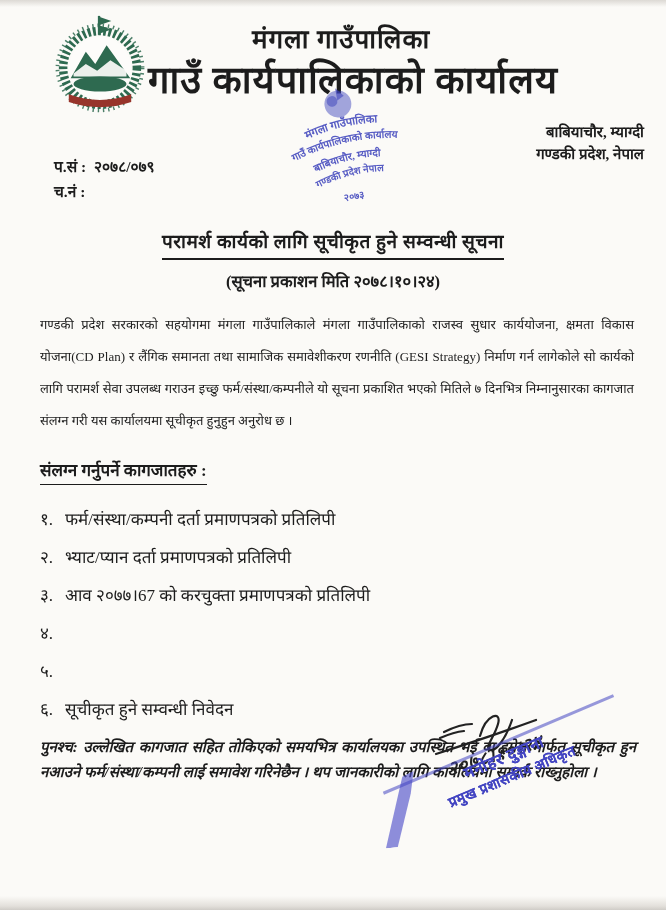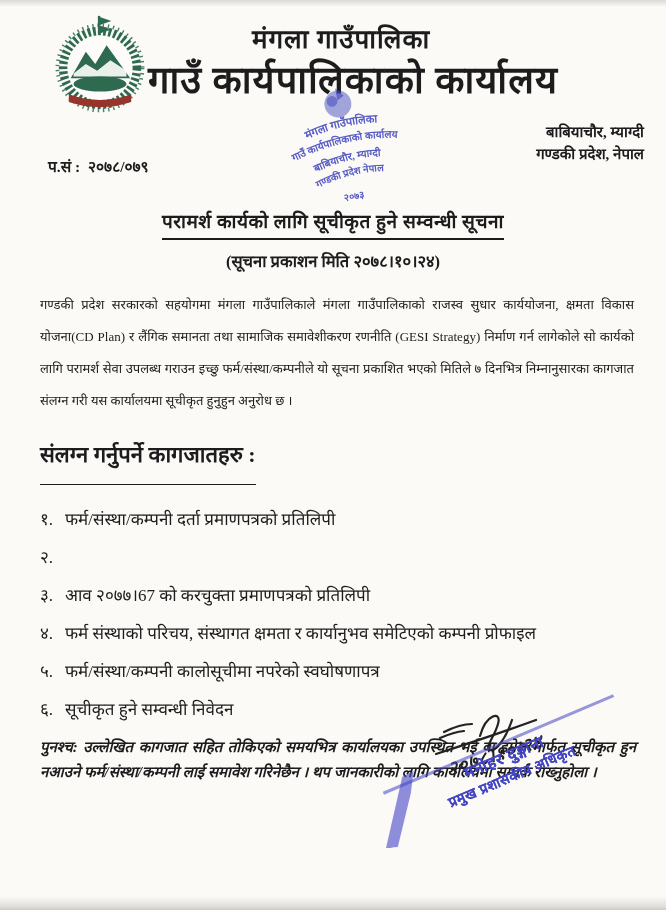--- a/index.html
+++ b/index.html
@@ -24,40 +24,40 @@
     position:absolute; left:0; right:0; top:52px; text-align:center;
     transform:translateX(20px);
     font-size:38px; font-weight:700; letter-spacing:1px;
   }
   .center-stamp { position:absolute; left:250px; top:80px; width:192px; height:122px; opacity:.85; }
   .address {
     position:absolute; right:22px; top:121px; text-align:right;
     font-size:15px; font-weight:700; line-height:22px;
   }
   .refs {
-    position:absolute; left:48px; top:154px;
+    position:absolute; left:54px; top:154px;
     font-size:15.5px; font-weight:700; line-height:25px;
   }
   .refs .row span { display:inline-block; }
   
   main { position:absolute; left:0; top:200px; width:666px; padding:0; }
   .notice-title-wrap { text-align:center; margin-top:8px; }
   .notice-title {
     display:inline-block; font-size:19px; font-weight:700; letter-spacing:.5px;
-    border-bottom:2px solid #1c1c1c; padding-bottom:4px;
+    border-bottom:2px solid #1c1c1c; padding-bottom:4px;margin-top:20px;
   }
   .publish-line { text-align:center; margin-top:9px; font-size:16.5px; font-weight:600; }
   .body-par {
     margin:17px 32px 0 40px; font-size:13px; line-height:32px;
     text-align:justify; font-weight:500;
   }
   .attach-heading-wrap { margin:21px 0 0 40px; }
   .attach-heading {
-    display:inline-block; font-size:22px; font-weight:700;
-    border-bottom:1.6px solid #1c1c1c; padding-bottom:16px;text-align:center;
+    display:inline-block; font-size:17px; font-weight:700;
+    border-bottom:1.6px solid #1c1c1c; padding-bottom:3px;text-align:center;
   }
   .attach-list { margin:22px 0 0 40px; }
   .attach-item { display:flex; gap:9px; font-size:17px; font-weight:500; margin-bottom:15px; }
   .attach-item .num { min-width:16px; }
   .postscript {
     margin:14px 30px 0 40px; font-size:15px; font-weight:700; font-style:italic;
     line-height:25px; text-align:justify;
   }
   
   .signature-block { position:absolute; left:386px; top:706px; width:270px; height:180px; }
@@ -124,20 +124,23 @@
   <div class="address">
     <div>बाबियाचौर, म्याग्दी</div>
     <div>गण्डकी प्रदेश, नेपाल</div>
   </div>
 
   <div class="refs">
     <div class="row">
       <span>प.सं :</span>&nbsp;
       <span>२०७८/०७९</span>
     </div>
+    <div class="row">
+      <span>च.नं :</span>
+    </div>
   </div>
 
   <main>
     <div class="notice-title-wrap">
       <span class="notice-title">परामर्श कार्यको लागि सूचीकृत हुने सम्वन्धी सूचना</span>
     </div>
     <div class="publish-line">(सूचना प्रकाशन मिति २०७८।१०।२४)</div>
 
     <p class="body-par">गण्डकी प्रदेश सरकारको सहयोगमा मंगला गाउँपालिकाले मंगला गाउँपालिकाको राजस्व सुधार कार्ययोजना, क्षमता विकास योजना(CD Plan) र लैंगिक समानता तथा सामाजिक समावेशीकरण रणनीति (GESI Strategy) निर्माण गर्न लागेकोले सो कार्यको लागि परामर्श सेवा उपलब्ध गराउन इच्छु फर्म/संस्था/कम्पनीले यो सूचना प्रकाशित भएको मितिले ७ दिनभित्र निम्नानुसारका कागजात संलग्न गरी यस कार्यालयमा सूचीकृत हुनुहुन अनुरोध छ ।</p>
 
@@ -145,32 +148,31 @@
       <span class="attach-heading">संलग्न गर्नुपर्ने कागजातहरु :</span>
     </div>
 
     <div class="attach-list">
       <div class="attach-item">
         <span class="num">१.</span>
         <span>फर्म/संस्था/कम्पनी दर्ता प्रमाणपत्रको प्रतिलिपी</span>
       </div>
       <div class="attach-item">
         <span class="num">२.</span>
+        <span>भ्याट/प्यान दर्ता प्रमाणपत्रको प्रतिलिपी</span>
       </div>
       <div class="attach-item">
         <span class="num">३.</span>
         <span>आव २०७७।67 को करचुक्ता प्रमाणपत्रको प्रतिलिपी</span>
       </div>
       <div class="attach-item">
         <span class="num">४.</span>
-        <span>फर्म संस्थाको परिचय, संस्थागत क्षमता र कार्यानुभव समेटिएको कम्पनी प्रोफाइल</span>
       </div>
       <div class="attach-item">
         <span class="num">५.</span>
-        <span>फर्म/संस्था/कम्पनी कालोसूचीमा नपरेको स्वघोषणापत्र</span>
       </div>
       <div class="attach-item">
         <span class="num">६.</span>
         <span>सूचीकृत हुने सम्वन्धी निवेदन</span>
       </div>
     </div>
 
     <p class="postscript">पुनश्च: उल्लेखित कागजात सहित तोकिएको समयभित्र कार्यालयका उपस्थित भई वा इमेल मार्फत सूचीकृत हुन नआउने फर्म/संस्था/कम्पनी लाई समावेश गरिनेछैन । थप जानकारीको लागि कार्यालयमा सम्पर्क राख्नुहोला ।</p>
   </main>
 

